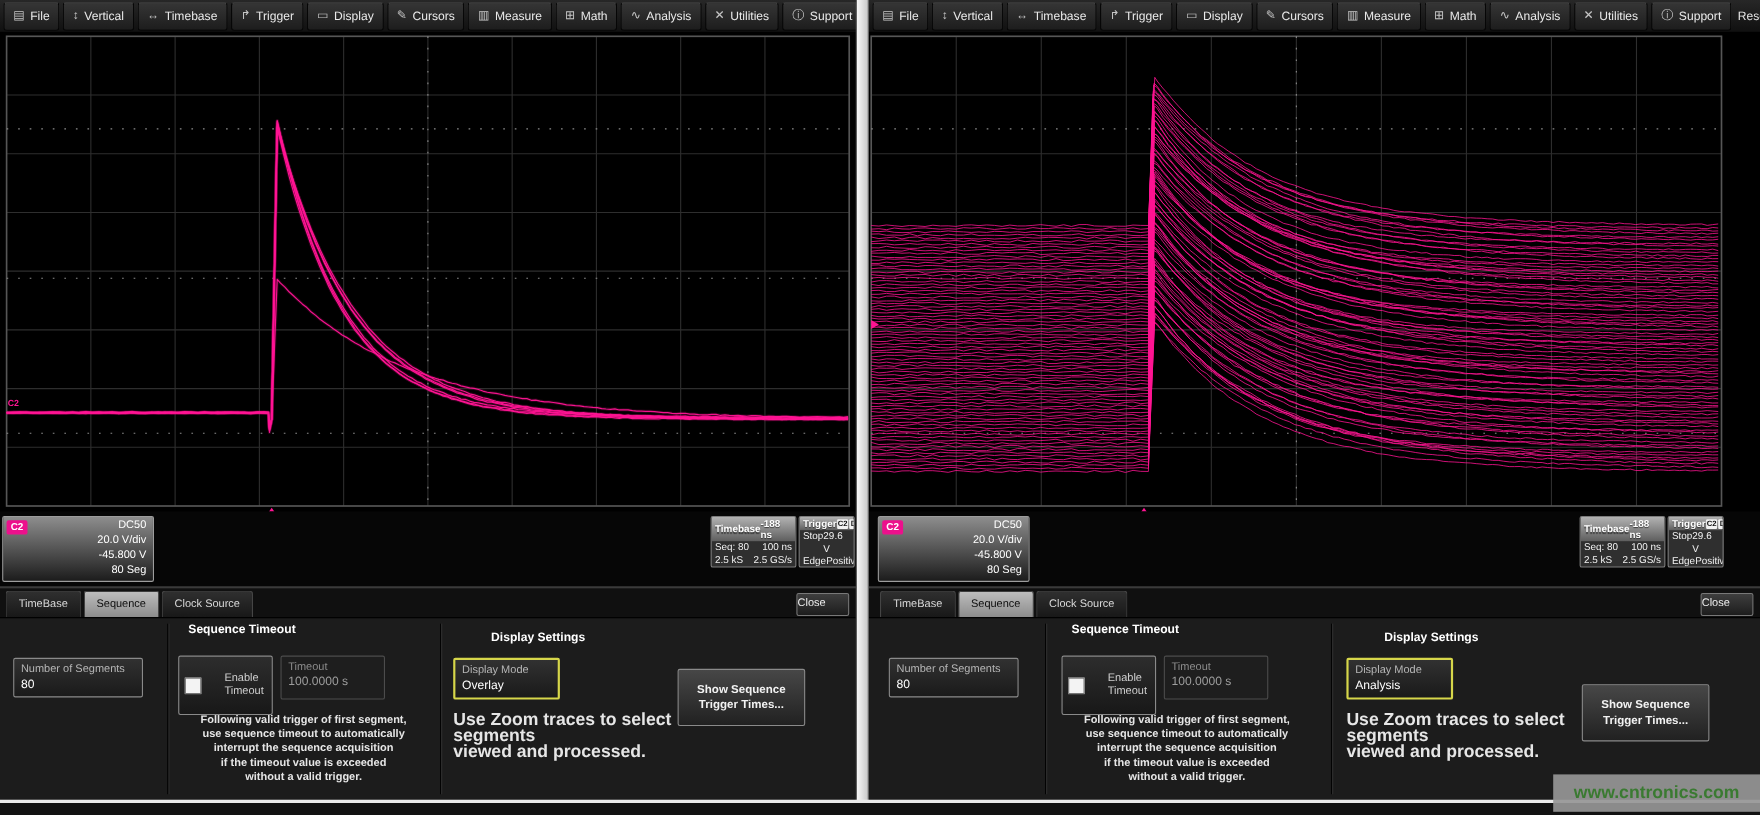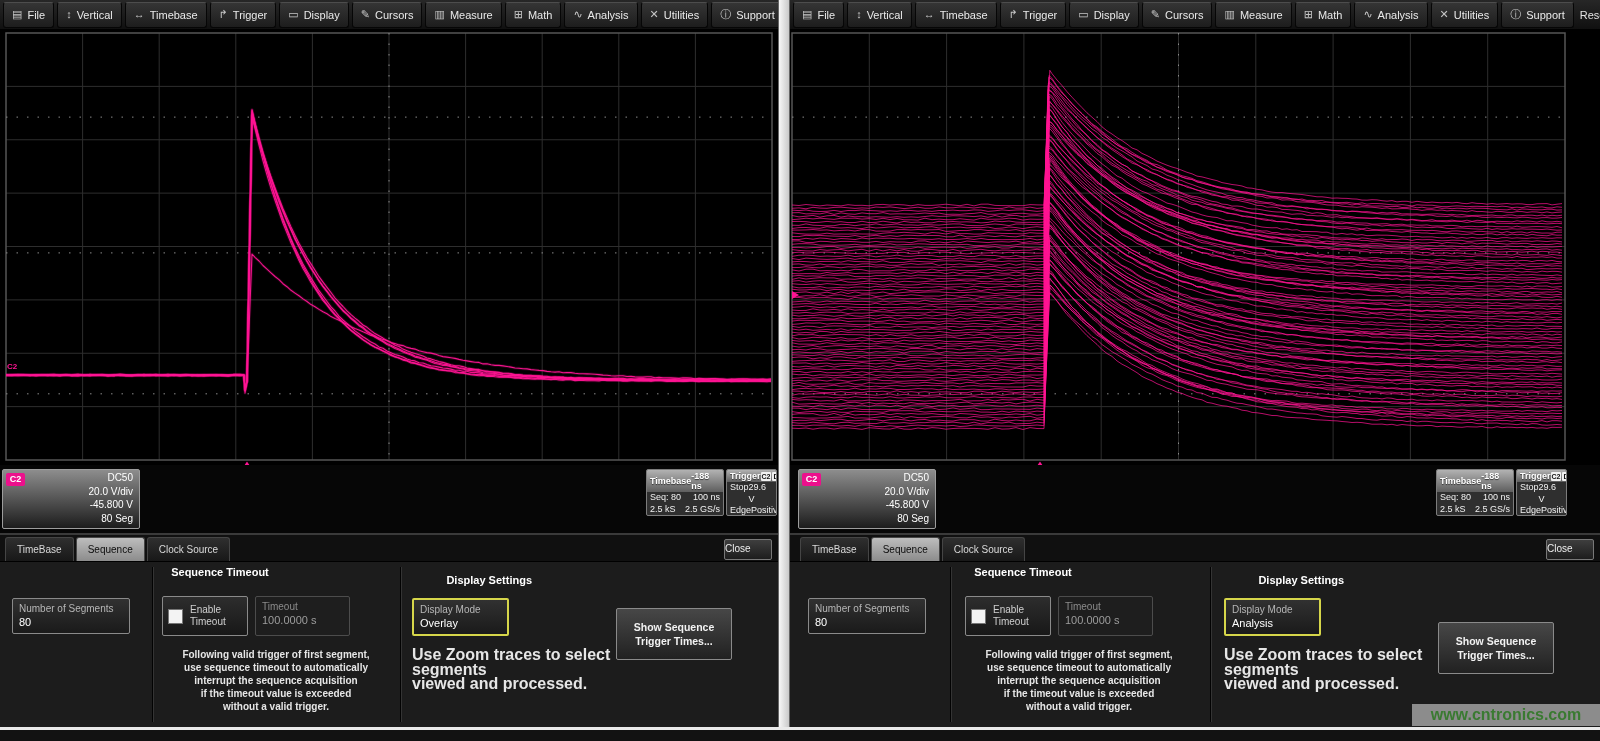--- a/index.html
+++ b/index.html
@@ -70,22 +70,22 @@
   .sec-head.seq{left:150px;width:140px;top:4px;}
   .sec-head.disp{left:412px;width:120px;top:12px;text-align:right;}
   .field{position:absolute;background:linear-gradient(#313131,#1a1a1a);border:1px solid #8a8a8a;
     border-radius:2px;padding:3px 6px;box-sizing:border-box;cursor:pointer;}
   .f-label{color:#b6b6b6;font-size:10px;line-height:13px;}
   .f-value{color:#fff;font-size:11px;line-height:15px;}
   .field.acq{left:12px;top:36px;width:118px;height:36px;}
   .field.dim{left:255px;top:34px;width:95px;height:40px;border-color:#4c4c4c;background:#1e1e1e;}
   .field.dim .f-label{color:#8b8b8b;} .field.dim .f-value{color:#9d9d9d;}
   .field.hl{left:412px;top:36px;width:97px;height:38px;border:2px solid #d6d64a;}
-  .enable-box{position:absolute;left:162px;top:34px;width:86px;height:40px;display:flex;
-    align-items:center;gap:7px;background:linear-gradient(#2d2d2d,#181818);border:1px solid #8a8a8a;
+  .enable-box{position:absolute;left:162px;top:34px;width:86px;height:54px;display:flex;
+    align-items:center;gap:21px;background:linear-gradient(#2d2d2d,#181818);border:1px solid #8a8a8a;
     border-radius:2px;padding:4px 5px;box-sizing:border-box;cursor:pointer;}
   .checkbox{width:13px;height:13px;background:#f3f3f3;border:1px solid #767676;flex:0 0 13px;}
   .enable-label{color:#cfcfcf;font-size:10px;line-height:12.5px;}
   .help{position:absolute;left:148px;top:86px;width:256px;text-align:center;color:#e6e6e6;
     font-size:10px;font-weight:bold;line-height:13px;}
   .note{position:absolute;left:412px;top:86px;width:240px;color:#e6e6e6;font-size:16px;
     font-weight:bold;line-height:14.5px;}
   .show-btn{position:absolute;left:616px;top:46px;width:114px;height:50px;
     background:linear-gradient(#474747,#212121);border:1px solid #8a8a8a;border-radius:2px;
     color:#f2f2f2;font-size:10.5px;font-weight:bold;text-align:center;display:flex;
@@ -96,21 +96,21 @@
   .p1 .sec-head.disp{left:434px;} .p1 .field.hl{left:434px;} .p1 .note{left:434px;}
   .p1 .show-btn{left:648px;top:60px;} .p1 .field.acq{left:18px;} .p1 .sec-head.acq{left:14px;}
   .p1 .tabbar{padding-left:10px;}
 
   
   .divider{position:absolute;left:778px;top:0;width:12px;height:741px;
     background:linear-gradient(90deg,#f7f7f7,#c9c9c9);border-left:1px solid #666;
     border-right:1px solid #666;box-sizing:border-box;}
   .bottom-line{position:absolute;left:0;right:0;top:727px;height:3px;background:#eaeaea;}
   .bottom-dark{position:absolute;left:0;right:0;top:730px;bottom:0;background:#121212;}
-  .watermark{position:absolute;right:0;top:704px;width:188px;height:22px;
+  .watermark{position:absolute;right:0;top:704px;width:188px;height:34px;
     background:rgba(150,150,150,0.92);display:flex;align-items:center;justify-content:center;
     color:#3a7a31;font-size:16px;font-weight:bold;z-index:10;}
 </style>
 </head>
 <body>
 
 <div class="panel p0">
   <div class="menubar">
     <div class="menu-items">
 

